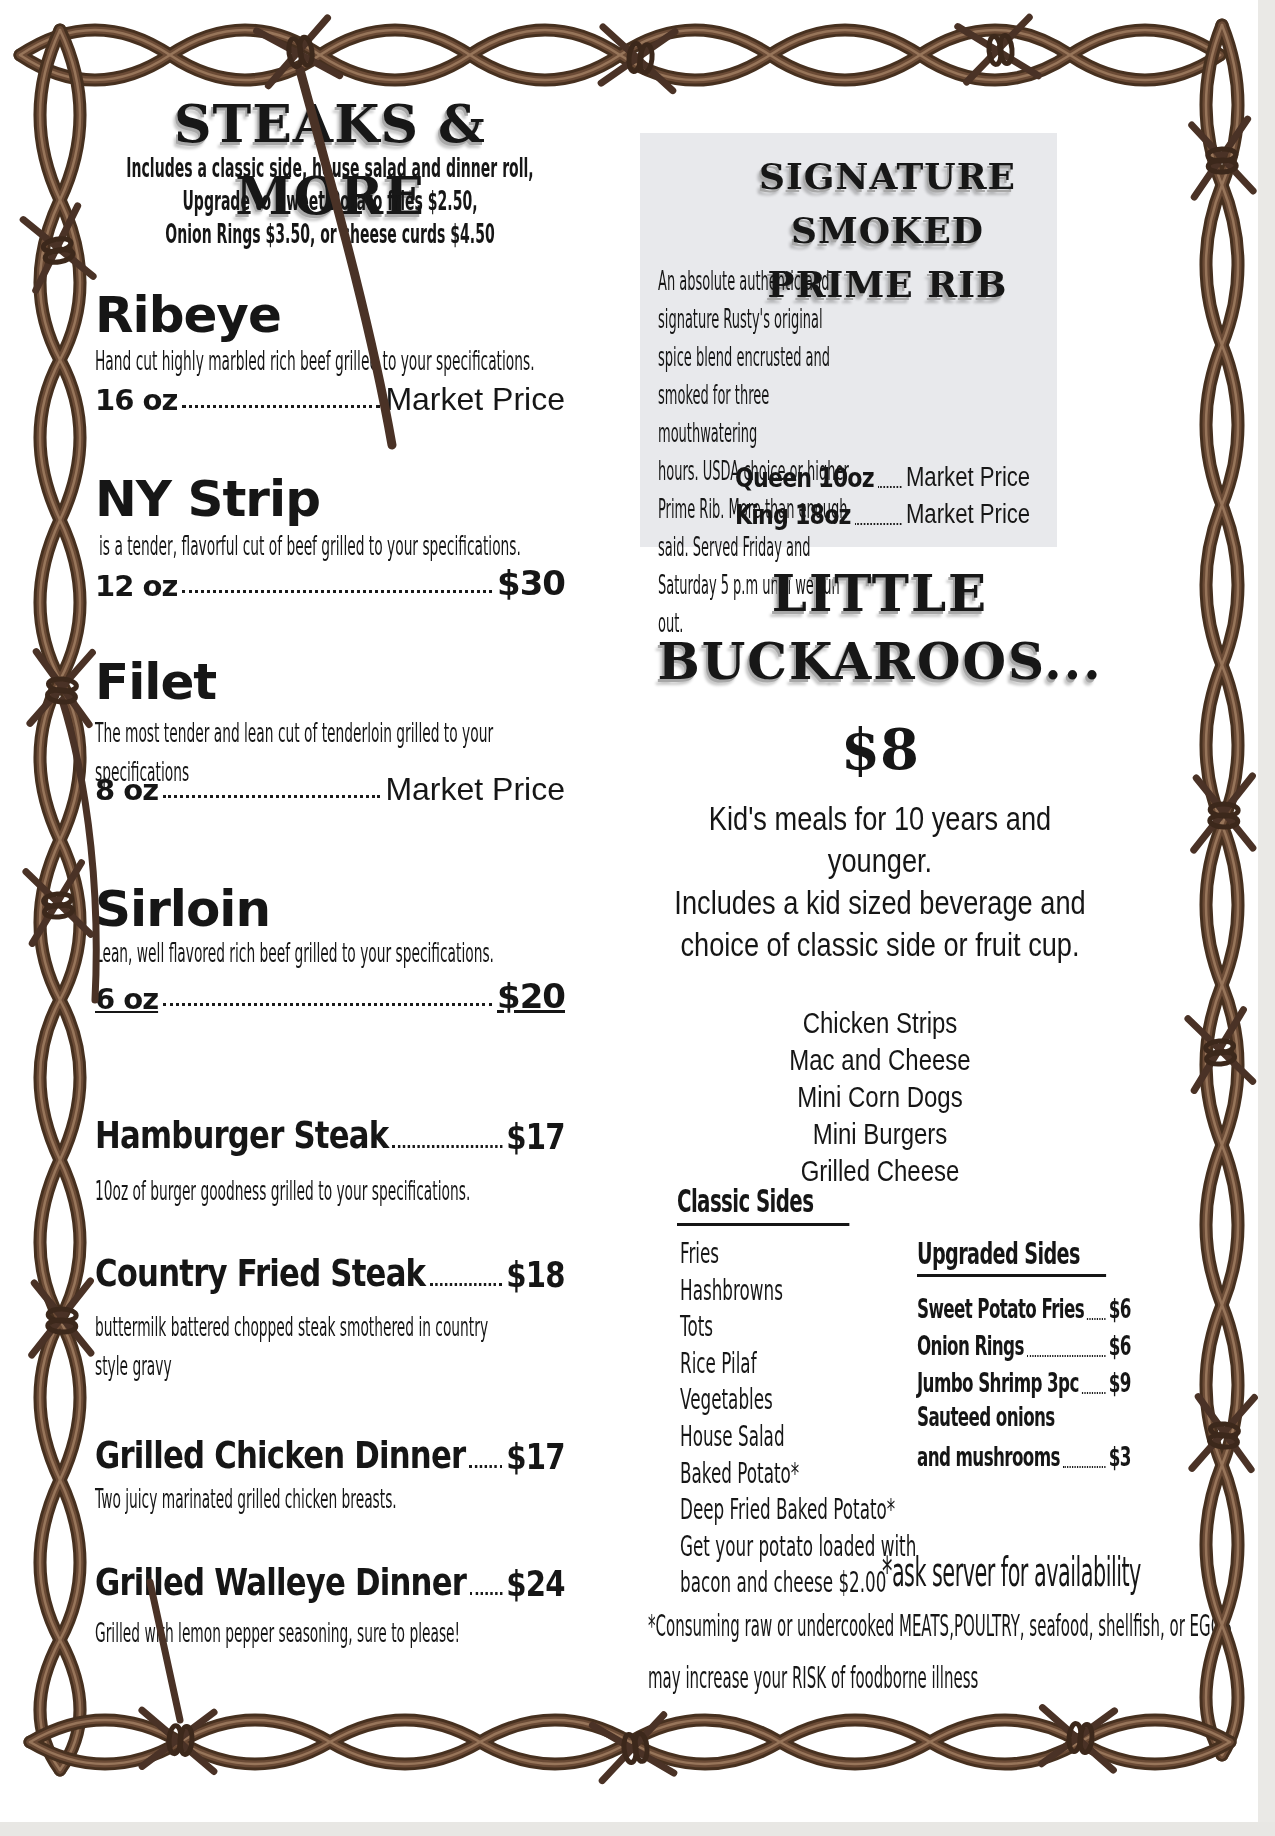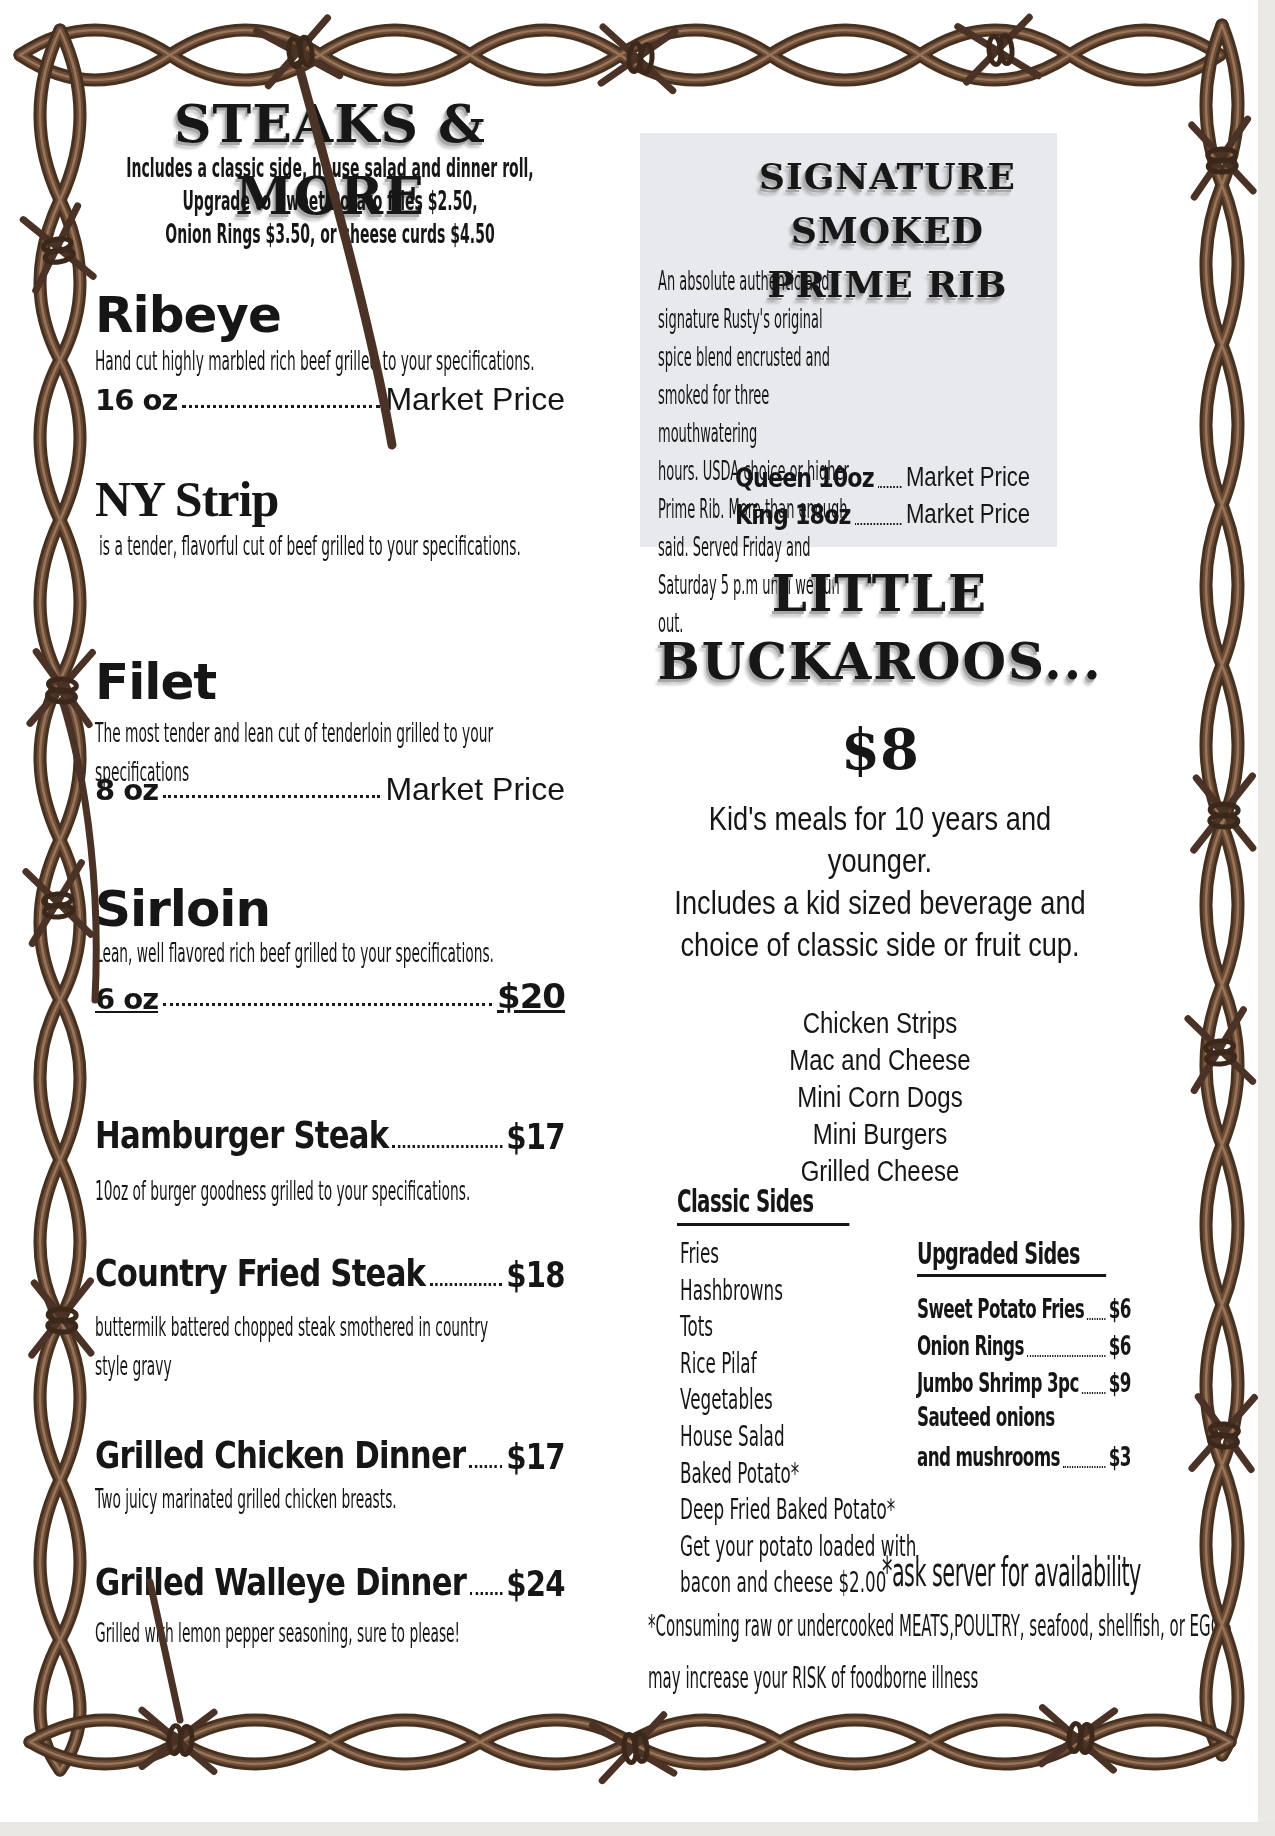--- a/index.html
+++ b/index.html
@@ -89,22 +89,27 @@
 Onion Rings $3.50, or cheese curds $4.50</div>
 
   <div class="abs z2 nm" style="left:95px;top:288px;">Ribeye</div>
   <div class="abs z2 cond desc" style="left:95px;top:342px;">Hand cut highly marbled rich beef grilled to your specifications.</div>
   <div class="abs z2 row" style="left:95px;top:382px;width:470px;">
     <span class="sz">16 oz</span>
     <span class="dots"></span>
     <span class="mkt">Market Price</span>
   </div>
 
-  <div class="abs z2 nm" style="left:95px;top:472px;font-family:Liberation Serif, serif;">NY Strip</div>
+  <div class="abs z2 nm" style="left:95px;top:472px;">NY Strip</div>
   <div class="abs z2 cond desc" style="left:99px;top:527px;">is a tender, flavorful cut of beef grilled to your specifications.</div>
+  <div class="abs z2 row" style="left:95px;top:565px;width:470px;">
+    <span class="sz">12 oz</span>
+    <span class="dots"></span>
+    <span class="pr">$30</span>
+  </div>
 
   <div class="abs z2 nm" style="left:95px;top:655px;">Filet</div>
   <div class="abs z2 cond desc" style="left:95px;top:714px;">The most tender and lean cut of tenderloin grilled to your
 specifications</div>
   <div class="abs z2 row" style="left:95px;top:772px;width:470px;">
     <span class="sz">8 oz</span>
     <span class="dots"></span>
     <span class="mkt">Market Price</span>
   </div>
 

